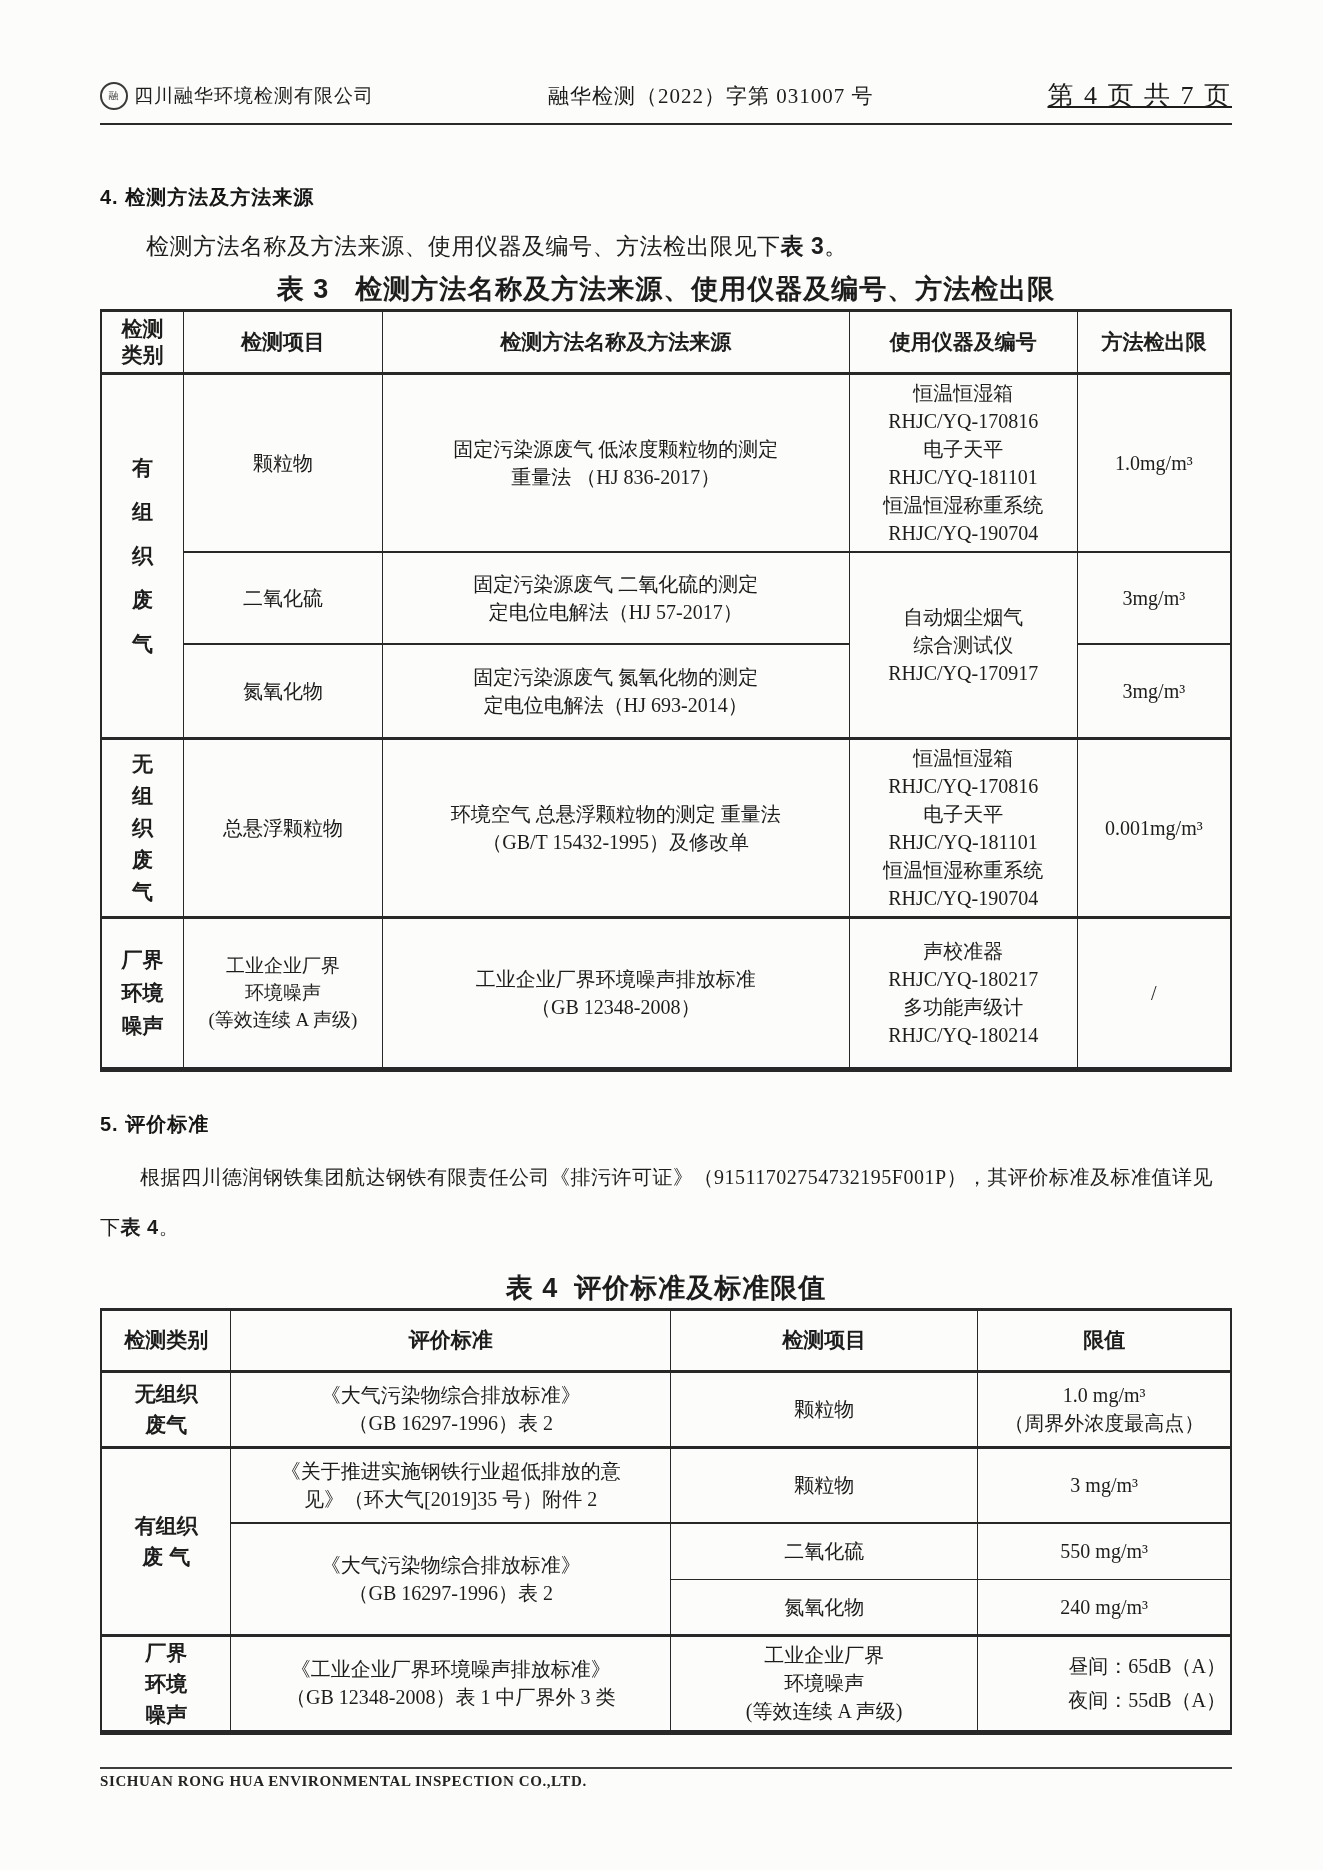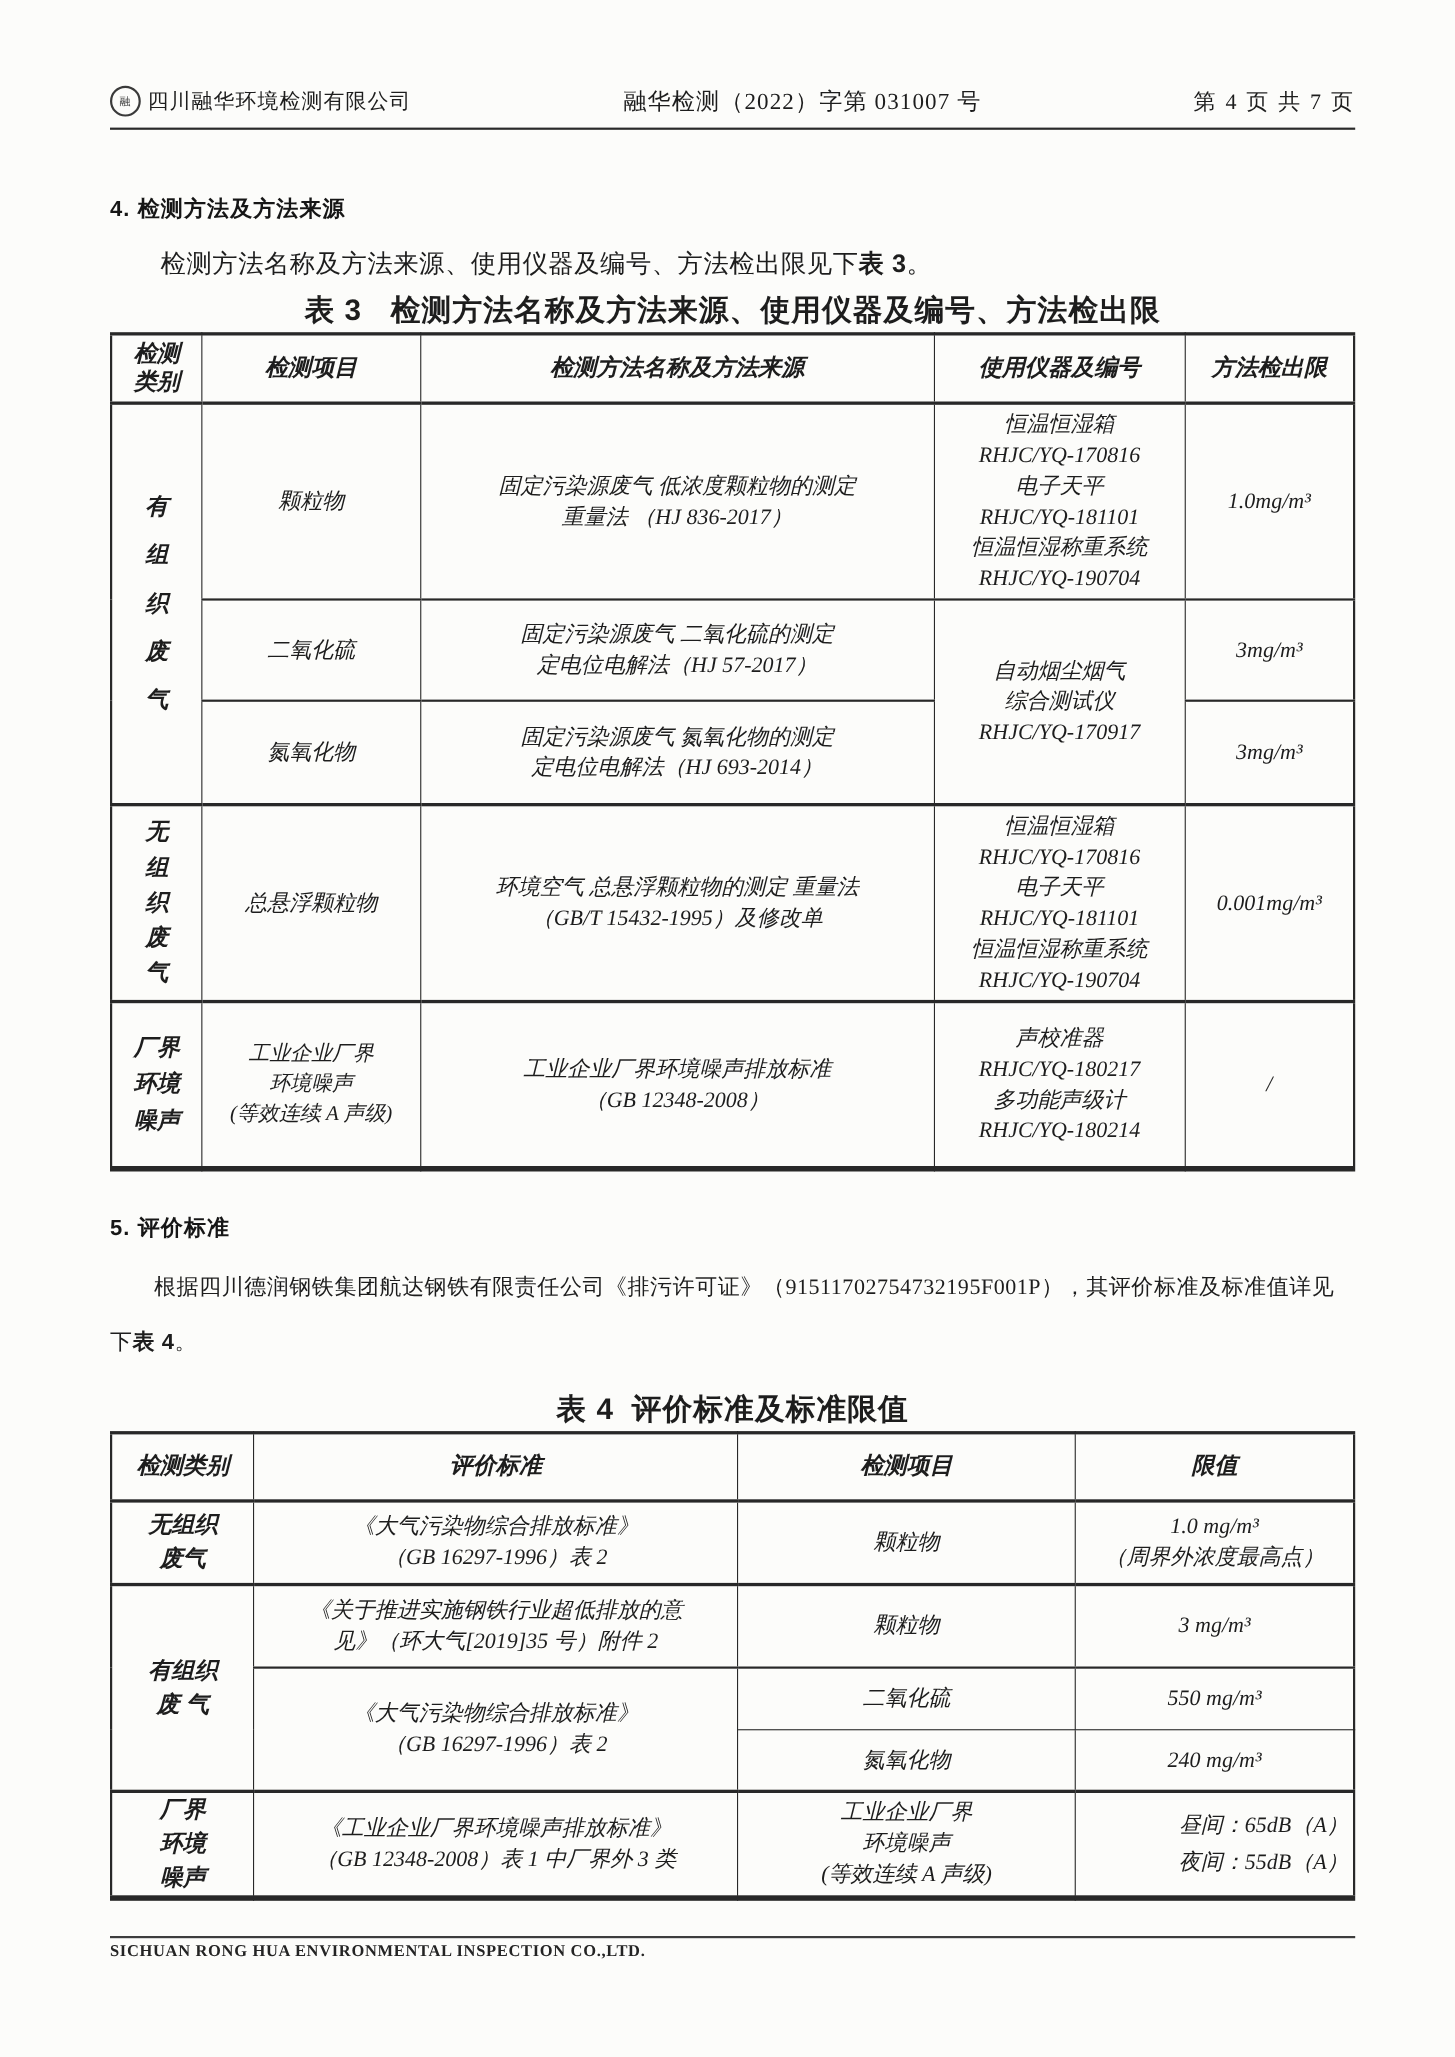--- a/index.html
+++ b/index.html
@@ -24,21 +24,21 @@
   .hdr-left { display:flex; align-items:center; gap:6px;
     font-family: "Liberation Sans", "DejaVu Sans", sans-serif; font-size:19px; letter-spacing:1px; }
   .seal {
     width: 28px; height: 28px; border: 2px solid #3a3a3a; border-radius: 50%;
     display:inline-flex; align-items:center; justify-content:center;
     font-size: 11px; color:#3a3a3a; flex:0 0 auto;
     font-family: "Liberation Sans", "DejaVu Sans", sans-serif;
   }
   .seal i { font-style:normal; transform: scale(.9); }
   .hdr-center { font-size: 21px; letter-spacing: 1px; }
-  .hdr-right  { font-size: 20px; letter-spacing: 2px; }
+  .hdr-right  { font-size: 26px; letter-spacing: 2px; text-decoration: underline; }
   
   h1.sec {
     font-family: "Liberation Sans", "DejaVu Sans", sans-serif;
     font-size: 20px; font-weight: 700; color:#161616;
     margin: 54px 0 0 0; line-height: 36px; letter-spacing: 1px;
   }
   h1.sec5 { margin-top: 34px; }
   p.intro {
     font-size: 23px; line-height: 33px; margin: 15px 0 0 0;
     text-indent: 2em; letter-spacing: .5px;
@@ -57,21 +57,20 @@
   .tbl-title.t4t { margin-top: 20px; }
   .tbl-title.t4t .lbl { margin-right: 16px; }
   
   table {
     width: 100%; border-collapse: collapse; table-layout: fixed;
     margin-top: 4px;
     border: 2px solid #282828;
     border-top-width: 3px;
     border-bottom-width: 5px;
     font-size: 20px;
-    font-style: italic;
   }
   th, td {
     border: 1px solid #282828;
     text-align: center; vertical-align: middle;
     white-space: pre-line;
     padding: 4px 4px;
     line-height: 28px;
   }
   th {
     font-family: "Liberation Sans", "DejaVu Sans", sans-serif;

